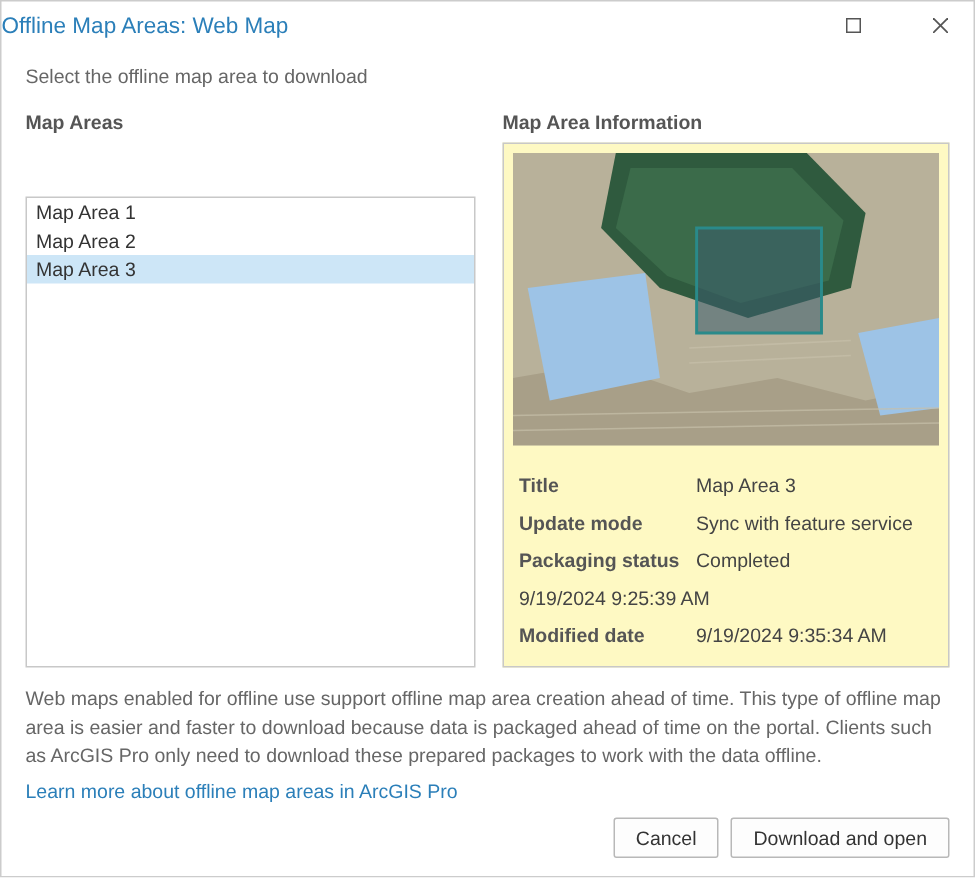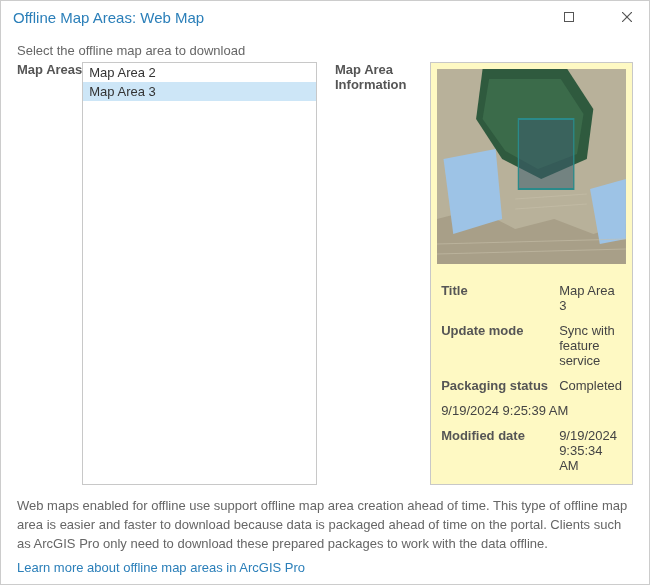--- a/index.html
+++ b/index.html
@@ -17,21 +17,21 @@
     height: 585px;
     border: 1px solid #ccc;
     display: flex;
     flex-direction: column;
     background: #fff;
   }
   .titlebar {
     display: flex;
     align-items: center;
     height: 32px;
-    padding: 0 0 0 12px;
+    padding: 0 0 0 0;
     gap: 14px;
   }
   .titlebar .title {
     flex: 1;
     color: #2b7fb9;
     font-size: 15px;
   }
   .titlebar .win-btn {
     width: 44px;
     height: 32px;
@@ -44,36 +44,38 @@
   }
   .content {
     flex: 1;
     display: flex;
     flex-direction: column;
     padding: 10px 16px 12px 16px;
   }
   .instruction {
     color: #666;
     font-size: 13px;
-    margin-bottom: 4px;
+    margin-bottom: 16px;
   }
   .panels {
     display: flex;
     gap: 18px;
     flex: 1;
     min-height: 0;
   }
   .left-panel {
     width: 300px;
     display: flex;
+    flex-direction: column;
+    gap: 36px;
   }
   .right-panel {
     flex: 1;
     display: flex;
-    flex-direction: row;
+    flex-direction: column;
   }
   .panel-header {
     font-weight: 600;
     color: #555;
     font-size: 13px;
     padding-bottom: 6px;
   }
   .listbox {
     border: 1px solid #c8c8c8;
     flex: 1;
@@ -171,20 +173,21 @@
 
   <div class="content">
 
     <div class="instruction">Select the offline map area to download</div>
 
     <div class="panels">
 
       <div class="left-panel">
         <div class="panel-header">Map Areas</div>
         <div class="listbox">
+          <div class="list-item">Map Area 1</div>
           <div class="list-item">Map Area 2</div>
           <div class="list-item selected">Map Area 3</div>
         </div>
       </div>
 
       <div class="right-panel">
         <div class="panel-header">Map Area Information</div>
         <div class="info-box">
 
           <div class="map-thumb">

